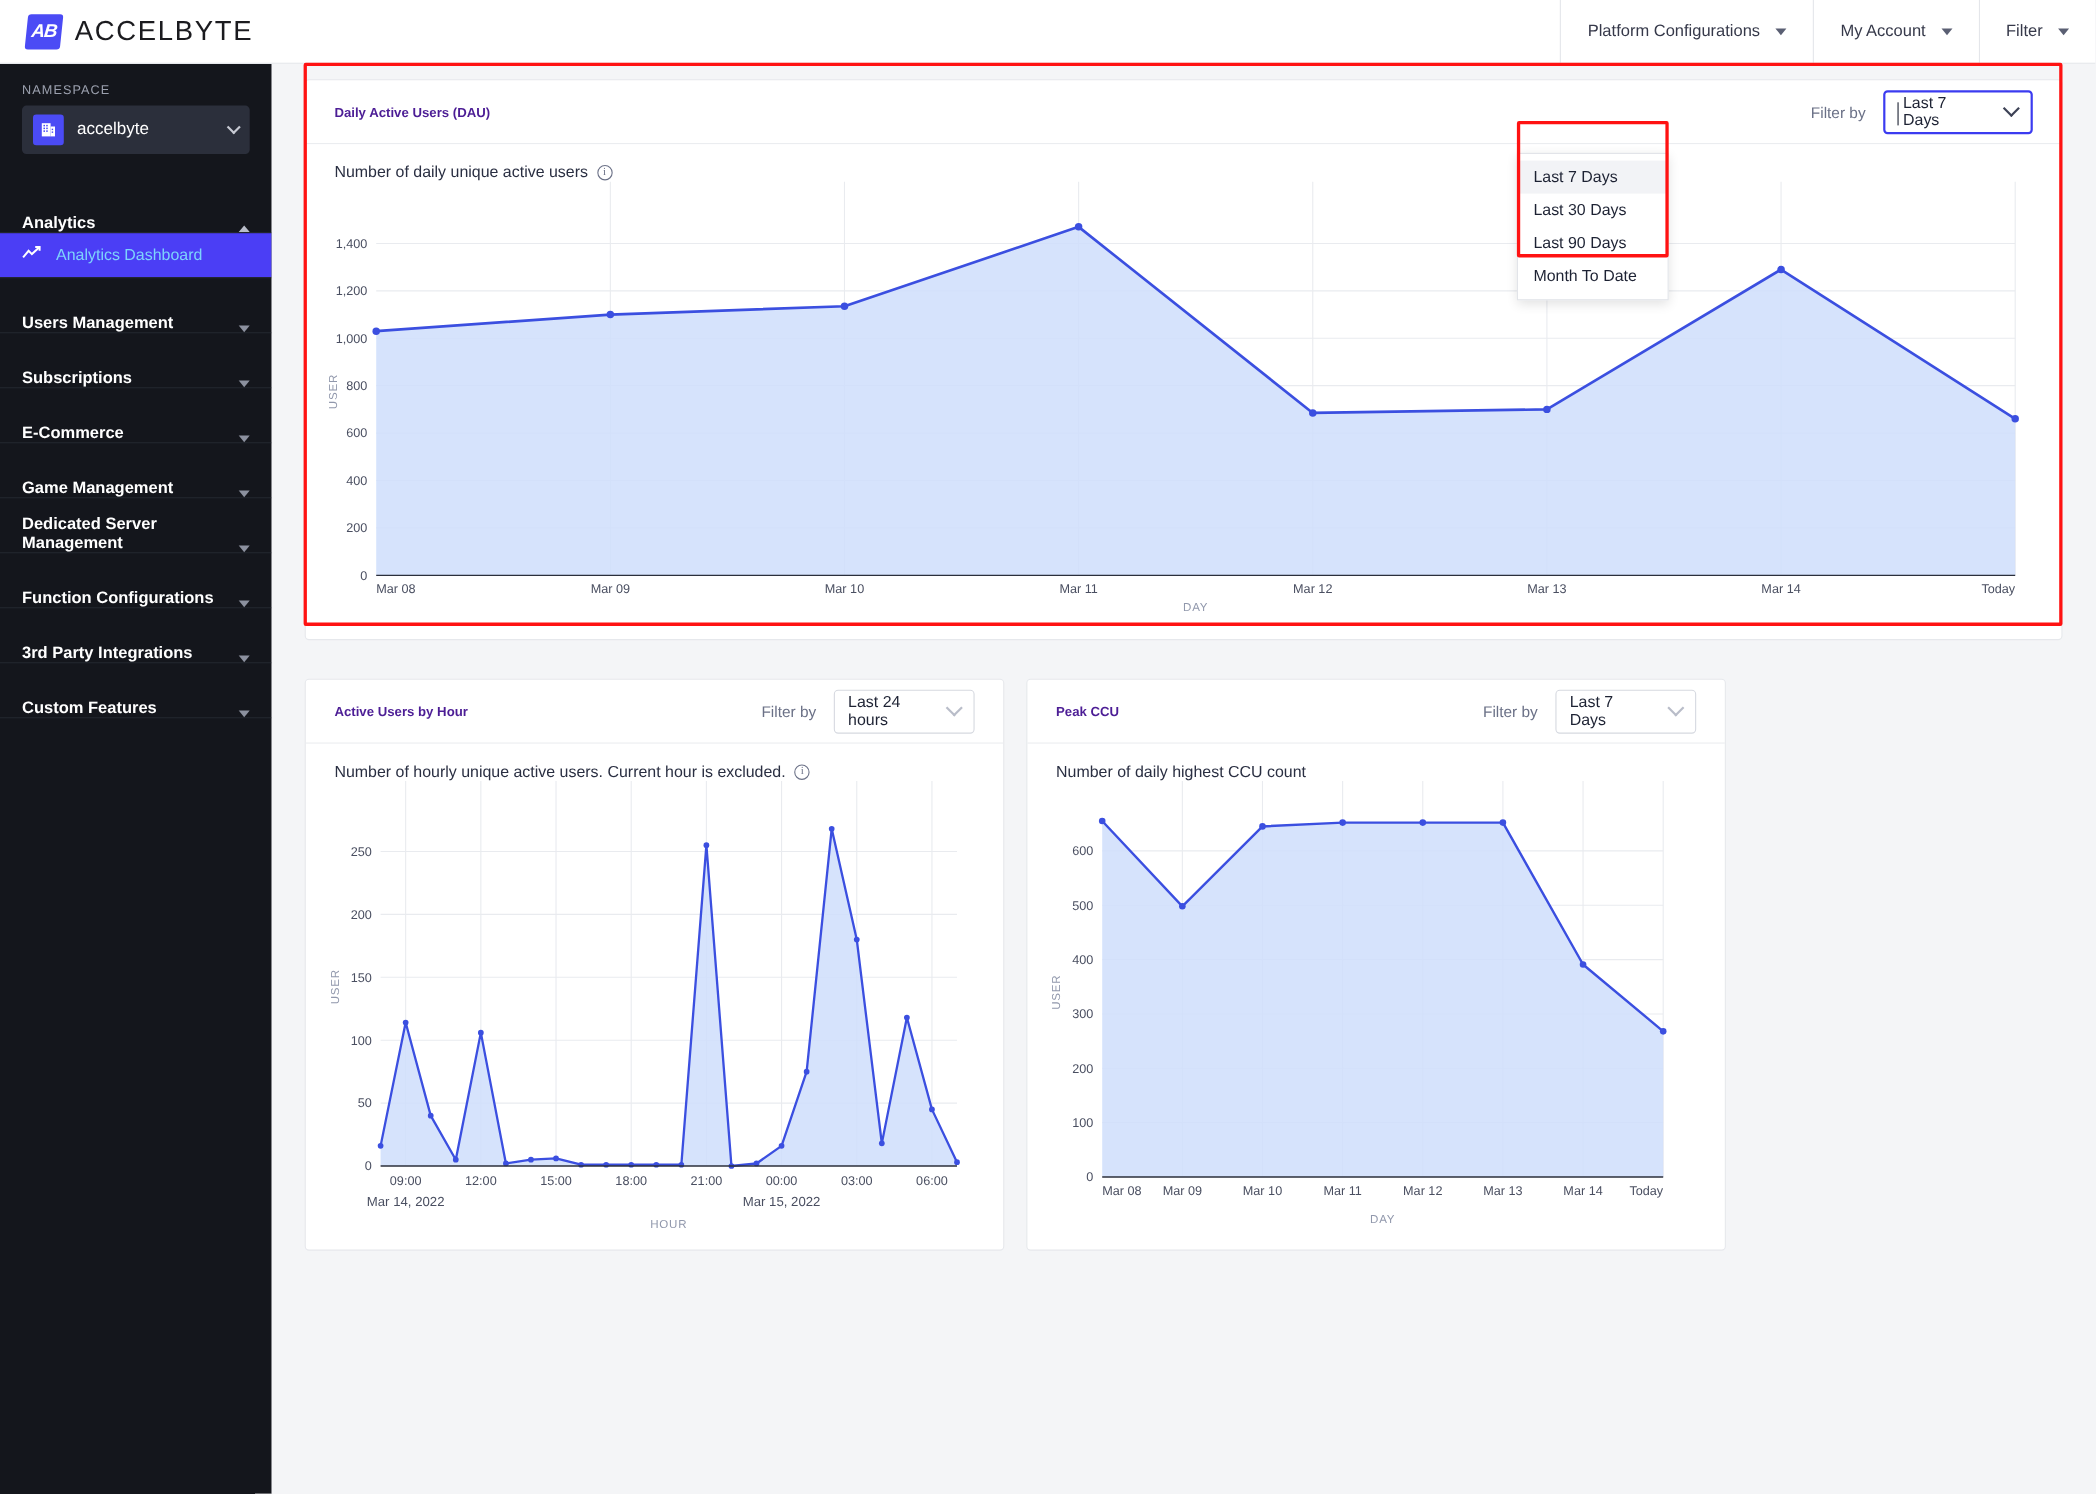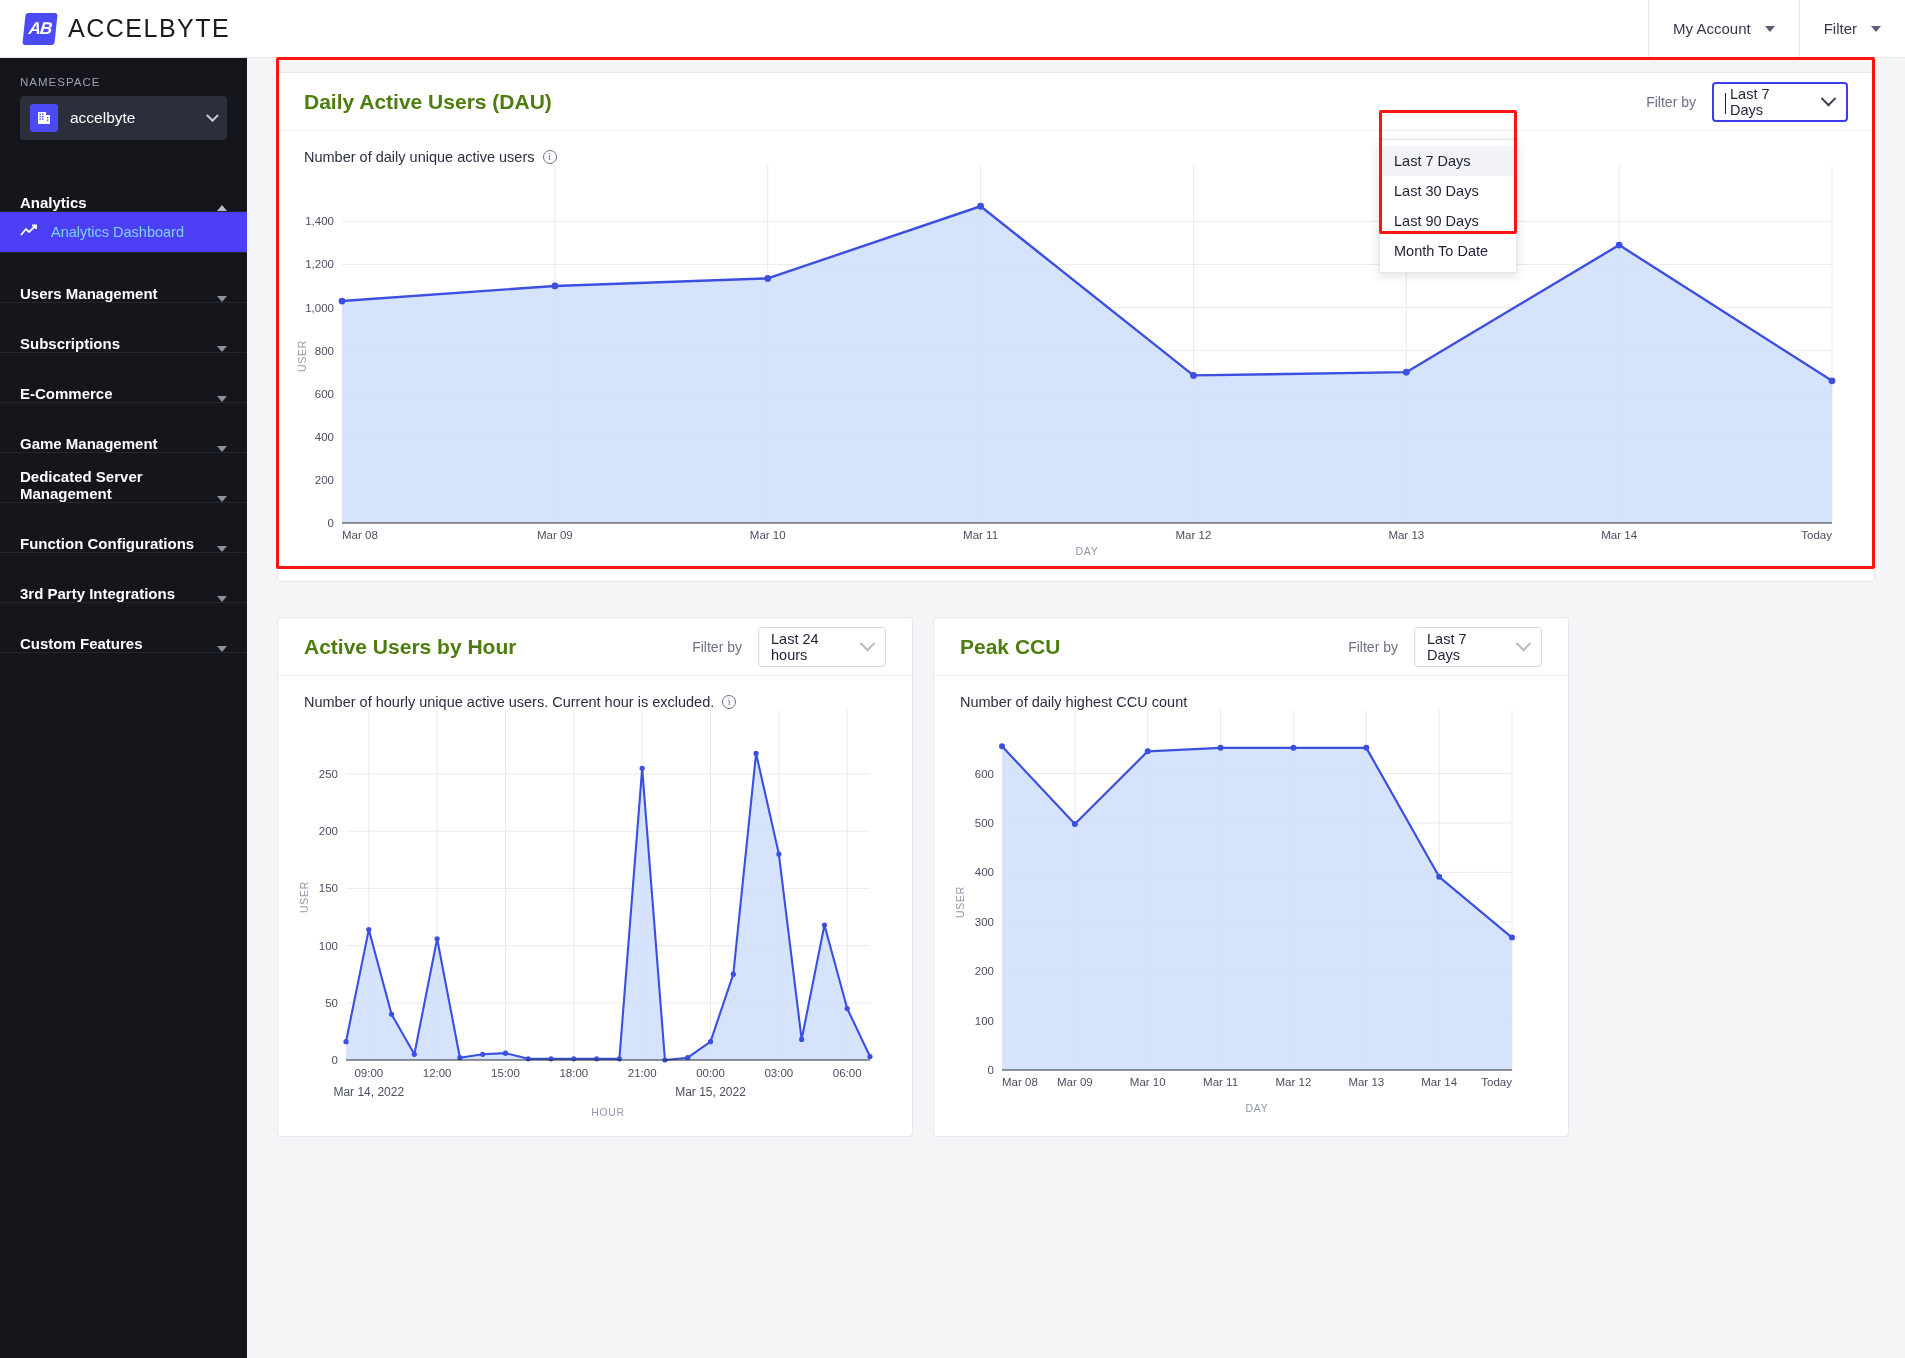--- a/index.html
+++ b/index.html
@@ -64,21 +64,21 @@
   .nav-sub.active { background: #4b3ef5; }
   .nav-sep { height: 1px; background: #24272f; }
 
   
   .main { position: absolute; left: 247px; top: 58px; width: 1658px; height: 1300px; background: #f4f5f7; padding: 14px 30px 0 30px; }
   .card { background: #fff; border: 1px solid #e6e8ec; border-radius: 4px; }
   .card-head {
     height: 58px; display: flex; align-items: center; padding: 0 26px;
     border-bottom: 1px solid #ebedf0;
   }
-  .card-title { font-size: 21px; font-weight: 700; color: #4d7c0f; text-align: right; }
+  .card-title { font-size: 12px; font-weight: 700; color: #4c1d95; text-align: right; }
   .head-right { margin-left: auto; display: flex; align-items: center; gap: 16px; }
   .filter-label { font-size: 14px; color: #6b7187; }
   .select-box {
     height: 40px; min-width: 128px; border: 1px solid #d6d9e0; border-radius: 4px;
     display: flex; align-items: center; padding: 0 12px; gap: 18px;
     font-size: 14.5px; color: #1d2233; background: #fff; cursor: pointer; position: relative;
   }
   .select-box.focused { border: 2px solid #3b3bf0; }
   .select-box .sel-val { flex: 1; }
   .chev { width: 11px; height: 11px; border-right: 2px solid #6b7187; border-bottom: 2px solid #6b7187;
@@ -114,20 +114,24 @@
 <div id="app">
 
   <div class="topbar">
     <div class="brand">
       <div class="brand-mark">
         <span>AB</span>
       </div>
       <div class="brand-text"><span>ACCEL</span><b>BYTE</b></div>
     </div>
     <div class="topbar-right">
+      <div class="tb-item">
+        <span>Platform Configurations</span>
+        <span class="caret caret-down"></span>
+      </div>
       <div class="tb-item">
         <span>My Account</span>
         <span class="caret caret-down"></span>
       </div>
       <div class="tb-item">
         <span>Filter</span>
         <span class="caret caret-down"></span>
       </div>
     </div>
   </div>

